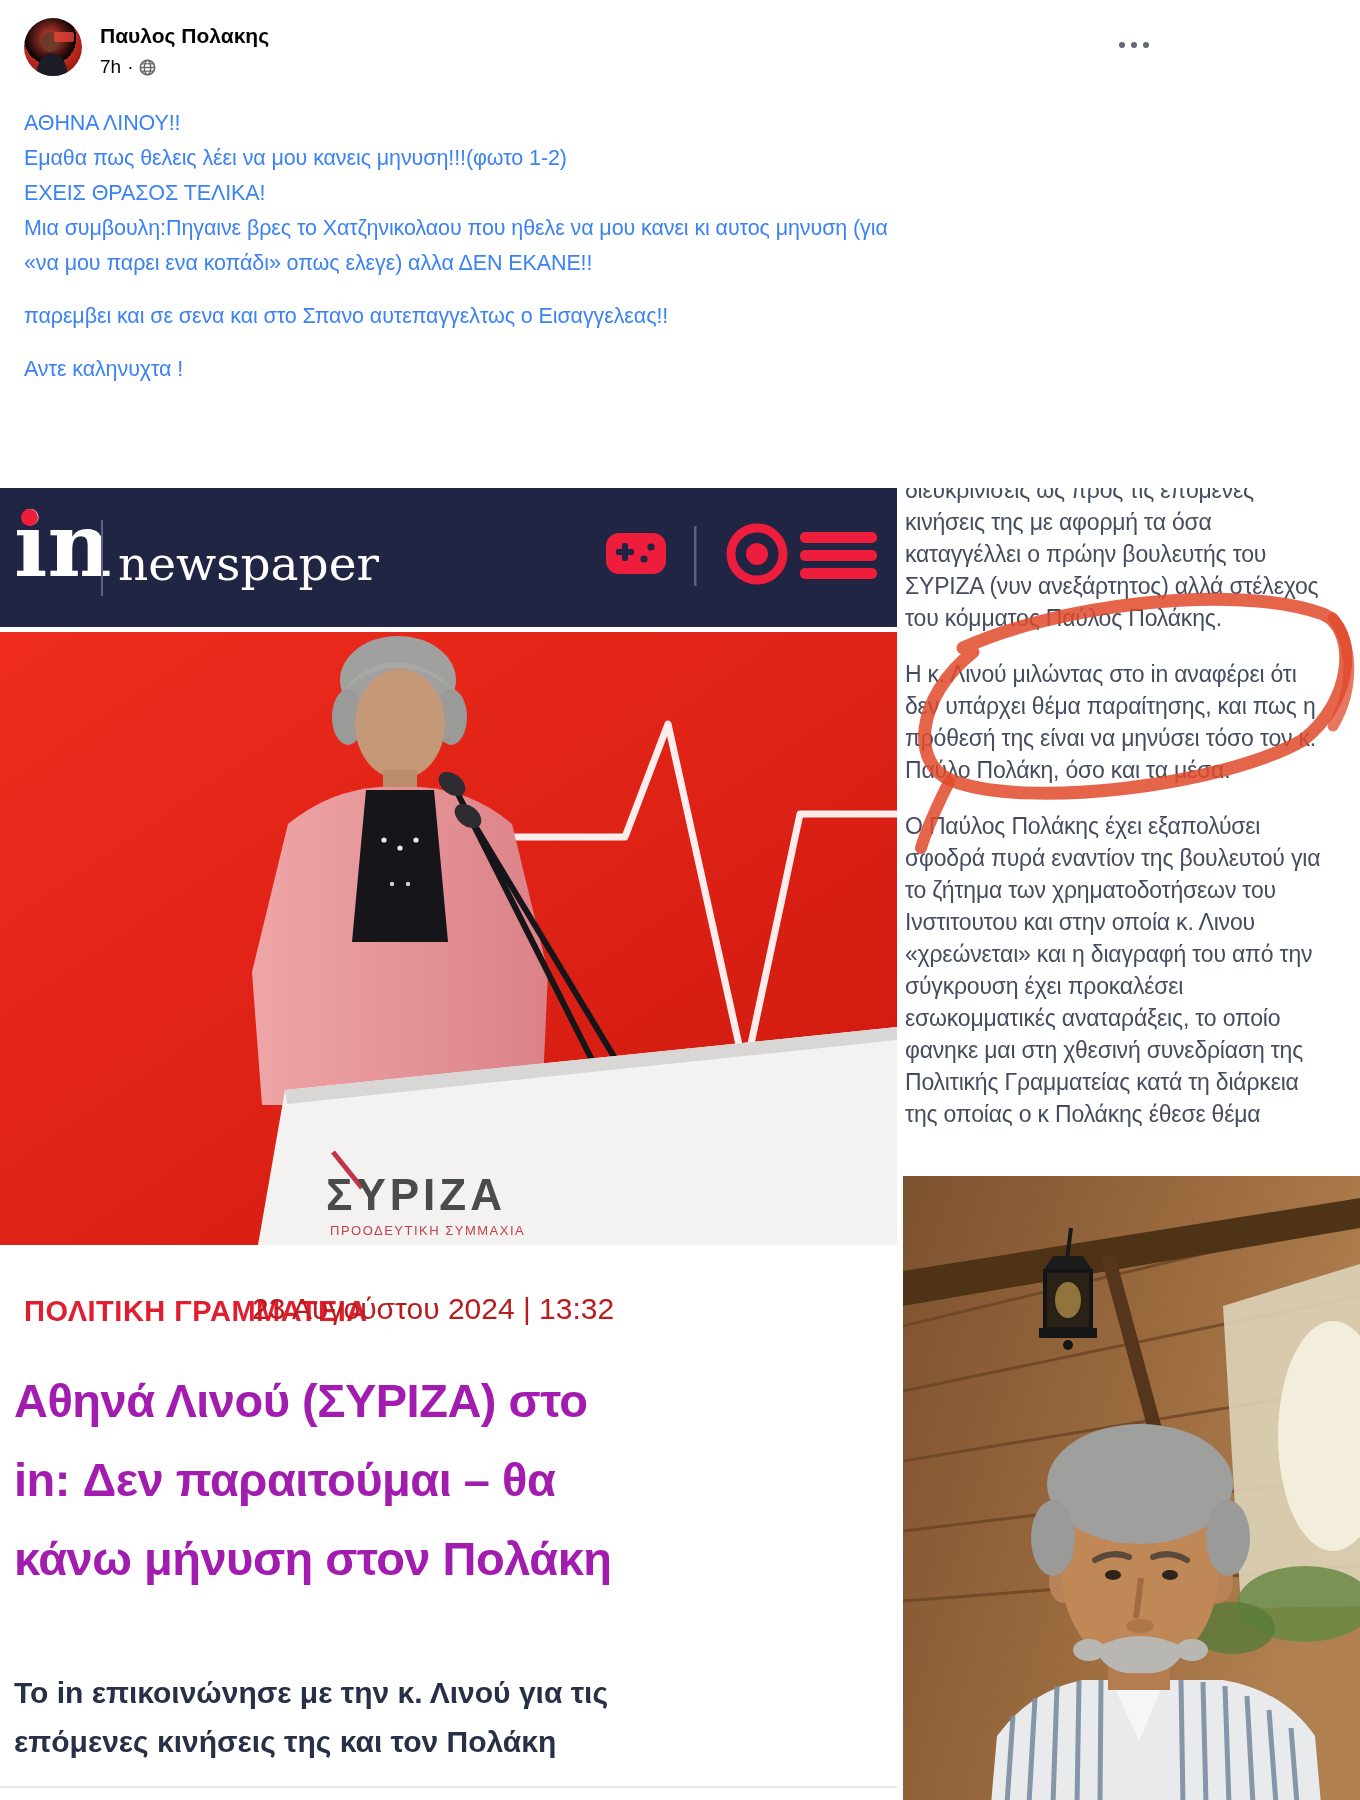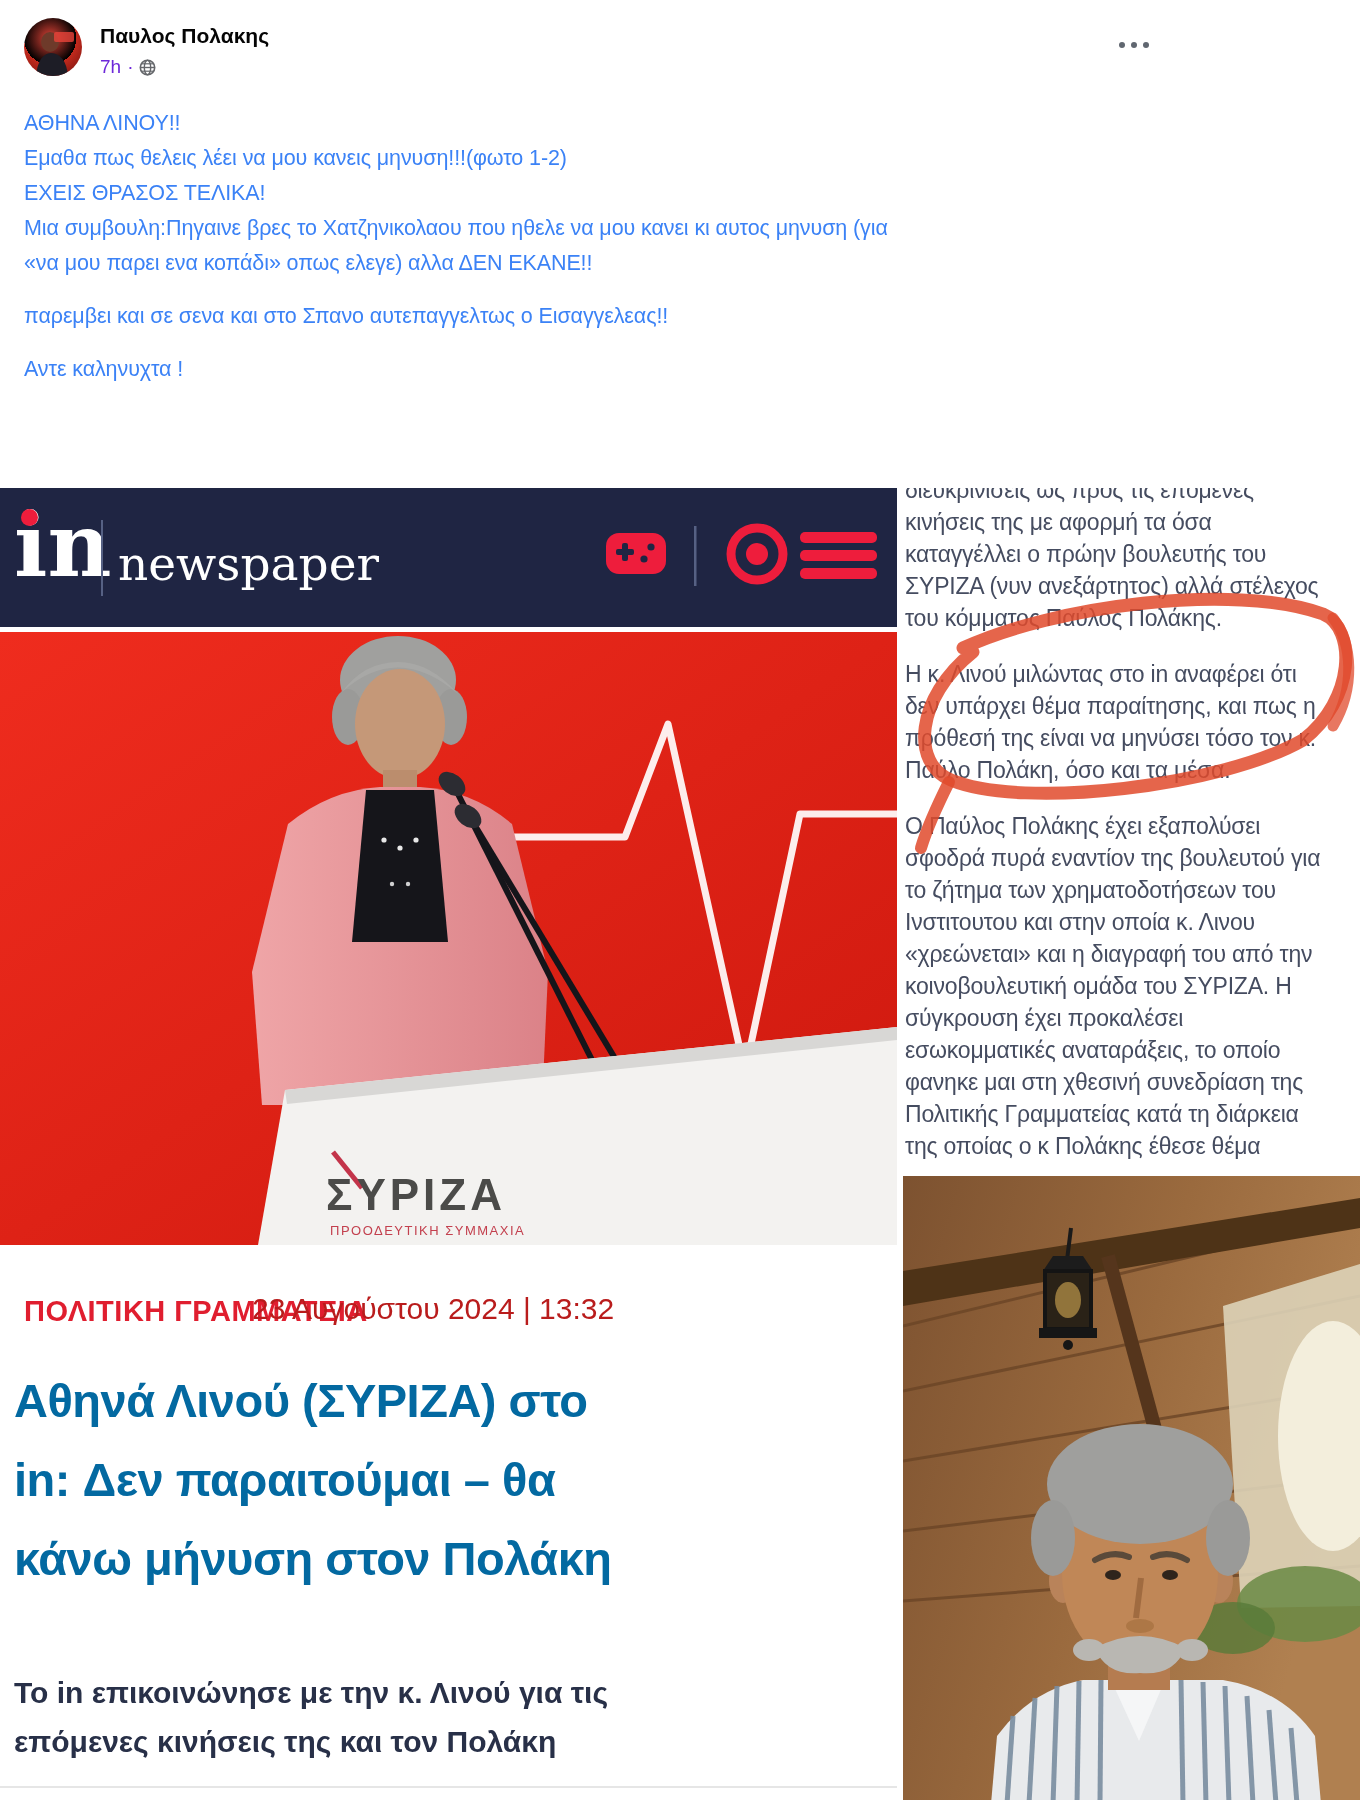--- a/index.html
+++ b/index.html
@@ -1,21 +1,21 @@
 <!DOCTYPE html>
 <html><head>
 <meta charset="utf-8">
 <style>
   html,body{margin:0;padding:0;background:#fff;}
   #canvas{position:relative;width:1360px;height:1800px;background:#fff;overflow:hidden;
           font-family:"Liberation Sans",sans-serif;color:#050505;}
   
   .avatar{position:absolute;left:24px;top:18px;width:58px;height:58px;border-radius:50%;overflow:hidden;}
   .author{position:absolute;left:100px;top:24px;font-size:21px;font-weight:700;color:#050505;}
-  .meta{position:absolute;left:100px;top:56px;font-size:19px;color:#6d28d9;display:flex;align-items:center;gap:6px;}
+  .meta{position:absolute;left:100px;top:56px;font-size:19px;color:#000000;display:flex;align-items:center;gap:6px;}
   .more-btn{position:absolute;left:1106px;top:30px;width:56px;height:30px;display:flex;align-items:center;gap:6px;justify-content:center;cursor:pointer;}
   .more-btn i{width:6px;height:6px;border-radius:50%;background:#606770;display:block;}
   
   .post-text{position:absolute;left:24px;top:106px;width:1320px;font-size:21.5px;color:#3b82f6;}
   .post-line{line-height:35px;white-space:pre-wrap;letter-spacing:-0.1px;}
   .post-line:empty{height:18px;}
   
   .attachments{position:absolute;left:0;top:488px;width:1360px;height:1060px;}
   .col-left{position:absolute;left:0;top:0;width:897px;height:1312px;background:#fff;overflow:hidden;}
   .col-right{position:absolute;left:903px;top:0;width:457px;height:1312px;background:#fff;overflow:hidden;}
@@ -27,21 +27,21 @@
   .brand-divider{position:absolute;left:101px;top:32px;width:2px;height:76px;background:#566184;}
   .brand-suffix{position:absolute;left:118px;top:48px;font-family:"DejaVu Serif",serif;
                 font-size:47px;color:#fff;}
   .nav-icons{position:absolute;left:0;top:0;width:897px;height:139px;}
   
   .photo-left{position:absolute;left:0;top:144px;width:897px;height:613px;}
   .info{position:absolute;left:0;top:757px;width:897px;height:555px;background:#fff;}
   .category{position:absolute;left:24px;top:50px;font-size:29px;font-weight:700;color:#e01e2f;letter-spacing:.5px;}
   .datetime{position:absolute;left:252px;top:47px;font-size:30px;color:#b91c1c;}
   .headline{position:absolute;left:14px;top:116px;width:880px;}
-  .headline-line{font-size:47px;line-height:79px;font-weight:700;color:#0369a1;letter-spacing:-0.5px;}
+  .headline-line{font-size:47px;line-height:79px;font-weight:700;color:#a21caf;letter-spacing:-0.5px;}
   .subhead{position:absolute;left:14px;top:423px;width:880px;}
   .subhead-line{font-size:30px;line-height:49px;font-weight:700;color:#283048;}
   .bottom-divider{position:absolute;left:0;top:541px;width:897px;height:2px;background:#e6e6e6;}
   
   .text-wrap{position:absolute;left:0;top:0;width:457px;height:684px;overflow:hidden;background:#fff;}
   .text-inner{margin-top:-14px;padding-left:2px;}
   .para{margin:0 0 24px 0;}
   .body-line{font-size:23px;line-height:32px;color:#454c60;letter-spacing:-0.2px;}
   .annotation{position:absolute;left:0;top:0;width:457px;height:684px;pointer-events:none;}
   .photo-right{position:absolute;left:0;top:688px;width:457px;height:628px;}
@@ -211,21 +211,20 @@
               <div class="body-line">δεν υπάρχει θέμα παραίτησης, και πως η</div>
               <div class="body-line">πρόθεσή της είναι να μηνύσει τόσο τον κ.</div>
               <div class="body-line">Παύλο Πολάκη, όσο και τα μέσα.</div>
             </div>
           <div class="para">
               <div class="body-line">Ο Παύλος Πολάκης έχει εξαπολύσει</div>
               <div class="body-line">σφοδρά πυρά εναντίον της βουλευτού για</div>
               <div class="body-line">το ζήτημα των χρηματοδοτήσεων του</div>
               <div class="body-line">Ινστιτουτου και στην οποία κ. Λινου</div>
               <div class="body-line">«χρεώνεται» και η διαγραφή του από την</div>
-              <div class="body-line">κοινοβουλευτική ομάδα του ΣΥΡΙΖΑ. Η</div>
               <div class="body-line">σύγκρουση έχει προκαλέσει</div>
               <div class="body-line">εσωκομματικές αναταράξεις, το οποίο</div>
               <div class="body-line">φανηκε μαι στη χθεσινή συνεδρίαση της</div>
               <div class="body-line">Πολιτικής Γραμματείας κατά τη διάρκεια</div>
               <div class="body-line">της οποίας ο κ Πολάκης έθεσε θέμα</div>
             </div>
         </div>
       </div>
 
       <svg class="annotation" viewBox="0 0 457 684">

